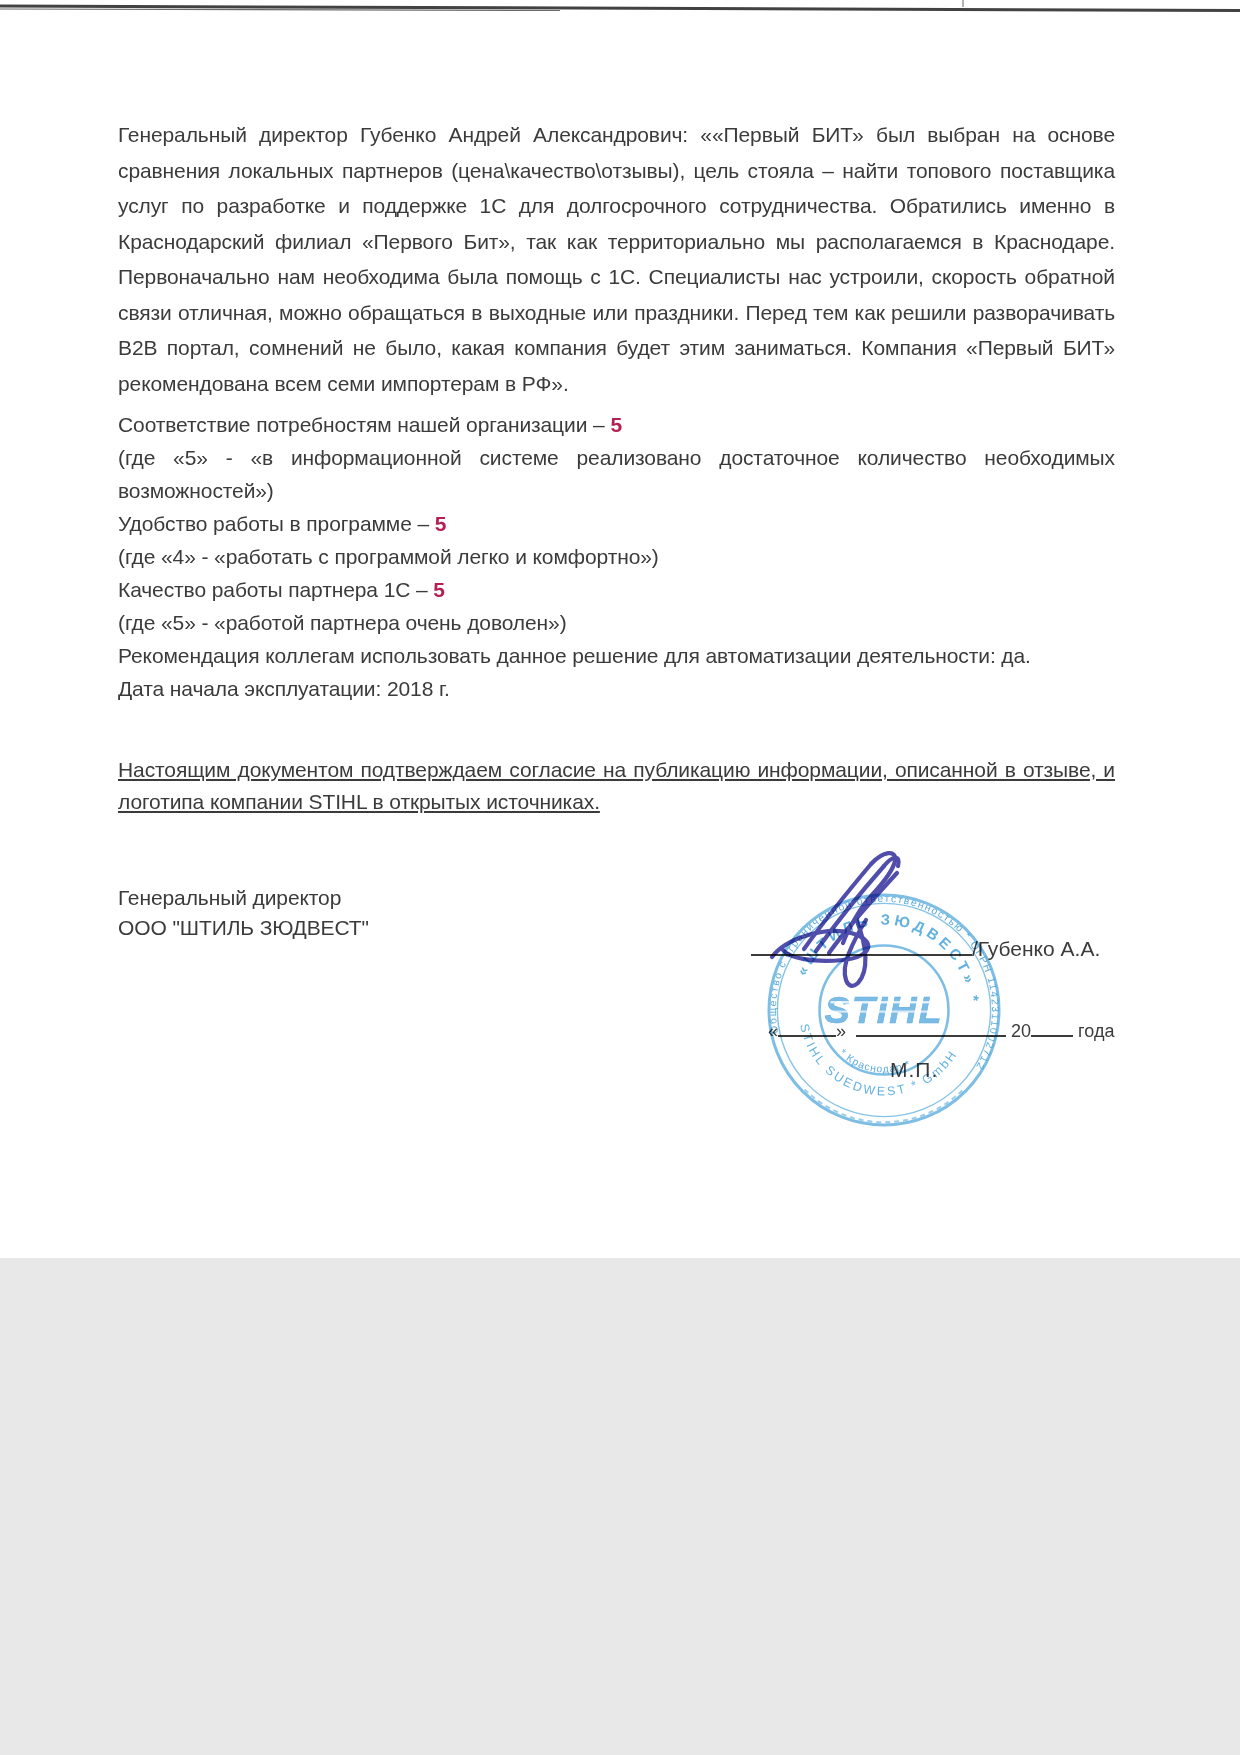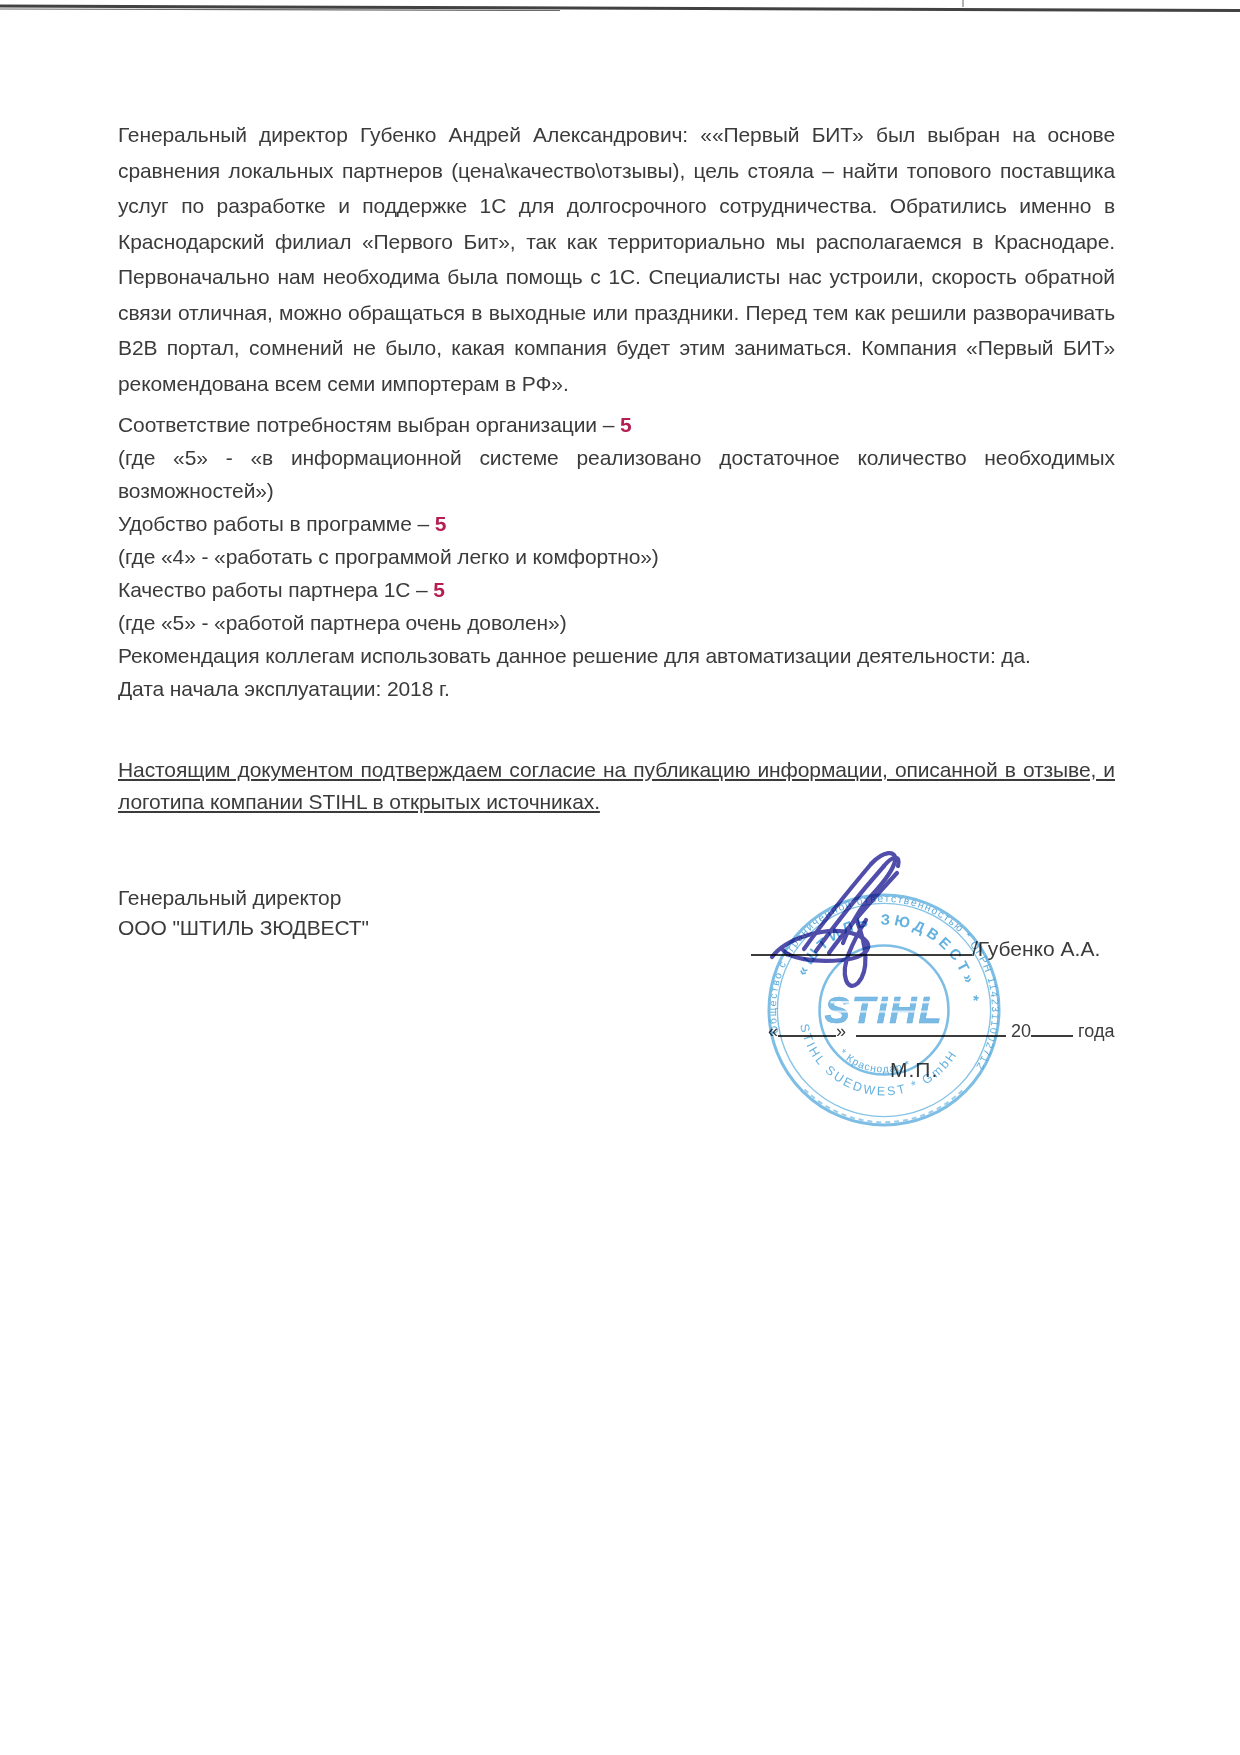--- a/index.html
+++ b/index.html
@@ -1,18 +1,18 @@
 <!DOCTYPE html>
 <html><head>
 <meta charset="utf-8">
 <style>
   html,body{margin:0;padding:0;background:#e8e8e8;}
   .page{
     position:relative;
-    width:1240px;height:1755px;
+    width:1240px;height:1258px;
     margin:0 auto;
     background:#ffffff;
     font-family:"Liberation Sans", sans-serif;
     color:#3b3b3b;
     overflow:hidden;
   }
   .scanline{position:absolute;left:0;top:0;width:1240px;height:18px;}
   .content{
     position:absolute;
     left:118px;top:0;
@@ -59,21 +59,21 @@
         <div class="tline just">услуг по разработке и поддержке 1С для долгосрочного сотрудничества. Обратились именно в</div>
         <div class="tline just">Краснодарский филиал «Первого Бит», так как территориально мы располагаемся в Краснодаре.</div>
         <div class="tline just">Первоначально нам необходима была помощь с 1С. Специалисты нас устроили, скорость обратной</div>
         <div class="tline just">связи отличная, можно обращаться в выходные или праздники. Перед тем как решили разворачивать</div>
         <div class="tline just">В2В портал, сомнений не было, какая компания будет этим заниматься. Компания «Первый БИТ»</div>
         <div class="tline">рекомендована всем семи импортерам в РФ».</div>
       </div>
 
     <div class="ratings">
 
-      <div class="tline"><span>Соответствие потребностям выбран организации –</span> <span class="score">5</span></div>
+      <div class="tline"><span>Соответствие потребностям нашей организации –</span> <span class="score">5</span></div>
       <div>
           <div class="tline just">(где «5» - «в информационной системе реализовано достаточное количество необходимых</div>
           <div class="tline">возможностей»)</div>
         </div>
 
       <div class="tline"><span>Удобство работы в программе –</span> <span class="score">5</span></div>
       <div>
           <div class="tline">(где «4» - «работать с программой легко и комфортно»)</div>
         </div>
 

